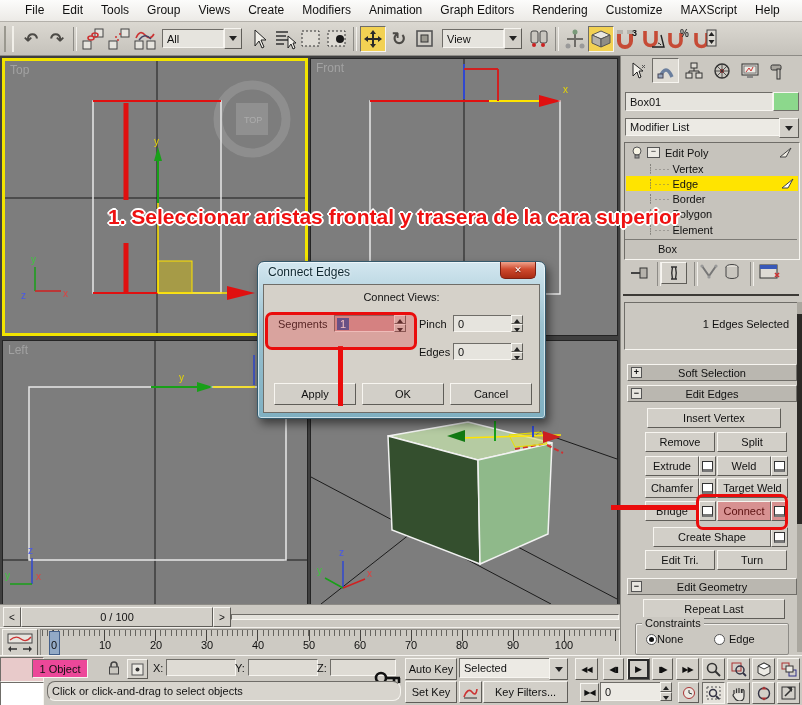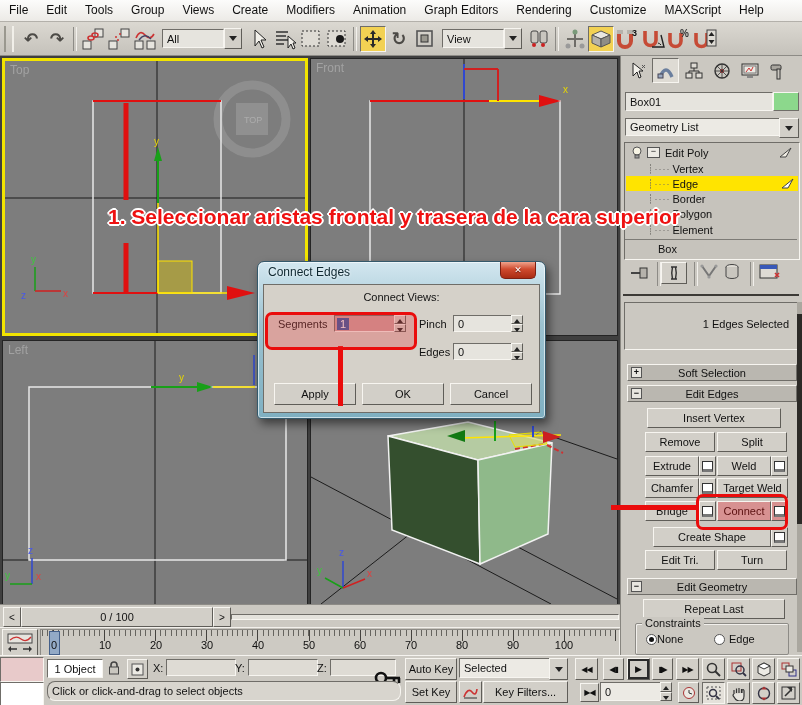--- a/index.html
+++ b/index.html
@@ -8,21 +8,21 @@
   .abs{position:absolute;}
   
   .raised{border:1px solid;border-color:#f7f5f0 #6f6d68 #6f6d68 #f7f5f0;background:#d2cfc8;}
   .sunken{border:1px solid;border-color:#6f6d68 #f7f5f0 #f7f5f0 #6f6d68;background:#e4e2dc;}
   .btn{border:1px solid;border-color:#f7f5f0 #5f5d58 #5f5d58 #f7f5f0;background:#d2cfc8;
        display:flex;align-items:center;justify-content:center;cursor:default;}
   .field{border:1px solid;border-color:#6f6d68 #f7f5f0 #f7f5f0 #6f6d68;background:#e6e4de;
          display:flex;align-items:center;padding:0 4px;}
   
   .menubar{left:0;top:0;width:802px;height:22px;background:linear-gradient(#fcfcfb,#eceae6);
-           border-bottom:1px solid #b3b0aa;display:flex;align-items:center;padding-left:0;box-sizing:border-box;}
+           border-bottom:1px solid #b3b0aa;display:flex;align-items:center;padding-left:16px;box-sizing:border-box;}
   .menu-item{padding:0 9px;font-size:12px;line-height:21px;color:#101010;}
   
   .toolbar{left:0;top:22px;width:802px;height:34px;background:linear-gradient(#dbd8d1,#c5c2bb);
            border-bottom:1px solid #8d8b86;display:flex;align-items:center;padding-left:2px;box-sizing:border-box;}
   .ti{width:26px;height:26px;display:flex;align-items:center;justify-content:center;flex:0 0 auto;}
   .ti-on{background:#f2d153;border:1px solid;border-color:#6f6d68 #f7f5f0 #f7f5f0 #6f6d68;box-sizing:border-box;}
   .tsep{width:2px;height:24px;border-left:1px solid #8d8b86;border-right:1px solid #f2f0ec;margin:0 3px;flex:0 0 auto;}
   .thandle{width:6px;height:26px;border-left:2px solid #9a988f;border-right:2px solid #f1efe9;margin:0 4px 0 2px;flex:0 0 auto;}
   .drop{display:flex;align-items:center;flex:0 0 auto;margin:0 4px;}
   .drop .dval{height:17px;font-size:11px;}
@@ -422,21 +422,21 @@
           <rect x="8" y="7" width="3" height="10" fill="#c9c6bf" stroke="#333"></rect>
         </svg>
       </span>
 
     <span class="abs field" style="left:4px;top:36px;width:138px;height:17px;">
         <span>Box01</span>
       </span>
     <span class="abs raised" style="left:152px;top:36px;width:24px;height:17px;background:#8cd88c;"></span>
 
     <span class="abs field" style="left:4px;top:62px;width:146px;height:16px;background:#eceae4;">
-        <span>Geometry List</span>
+        <span>Modifier List</span>
       </span>
     <span class="abs btn" style="left:158px;top:62px;width:18px;height:18px;">
         <i class="tri-down"></i>
       </span>
 
     <div class="abs sunken" style="left:3px;top:86px;width:174px;height:116px;background:#c6c3bc;">
       <div class="stackrow" style="top:2px;">
         <svg width="14" height="13" style="margin-left:4px">
             <circle cx="7" cy="5" r="4" fill="#f7f4e4" stroke="#555"></circle>
             <rect x="5" y="9" width="4" height="3" fill="#999" stroke="#555"></rect>
@@ -572,21 +572,21 @@
 
     <div class="abs" style="left:176px;top:246px;width:5px;height:350px;background:#aaa79f;">
       <div style="width:5px;height:210px;background:#2c2a27;margin-top:12px;"></div>
     </div>
   </div>
 
   <div class="abs statusbar">
     <span class="abs sunken" style="left:0;top:1px;width:42px;height:23px;background:#e8caca;"></span>
     <span class="abs sunken" style="left:0;top:26px;width:42px;height:22px;background:#ffffff;"></span>
 
-    <span class="abs sunken" style="left:47px;top:3px;width:54px;height:17px;display:flex;align-items:center;justify-content:center;background:#ffffff;">1 Object</span>
+    <span class="abs sunken" style="left:32px;top:3px;width:54px;height:17px;display:flex;align-items:center;justify-content:center;background:#ec4899;">1 Object</span>
     <span class="abs" style="left:106px;top:4px;"><svg width="16" height="16">
           <path d="M5 7 V5 a3 3 0 0 1 6 0 V7" fill="none" stroke="#444" stroke-width="1.6"></path>
           <rect x="3.5" y="7" width="9" height="7" fill="#c9c6bf" stroke="#444"></rect>
         </svg></span>
     <span class="abs btn" style="left:127px;top:3px;width:19px;height:18px;">
         <svg width="13" height="13">
           <rect x="1" y="1" width="11" height="11" fill="#eceae4" stroke="#555"></rect>
           <circle cx="6.5" cy="6.5" r="2" fill="#333"></circle>
         </svg>
       </span>

